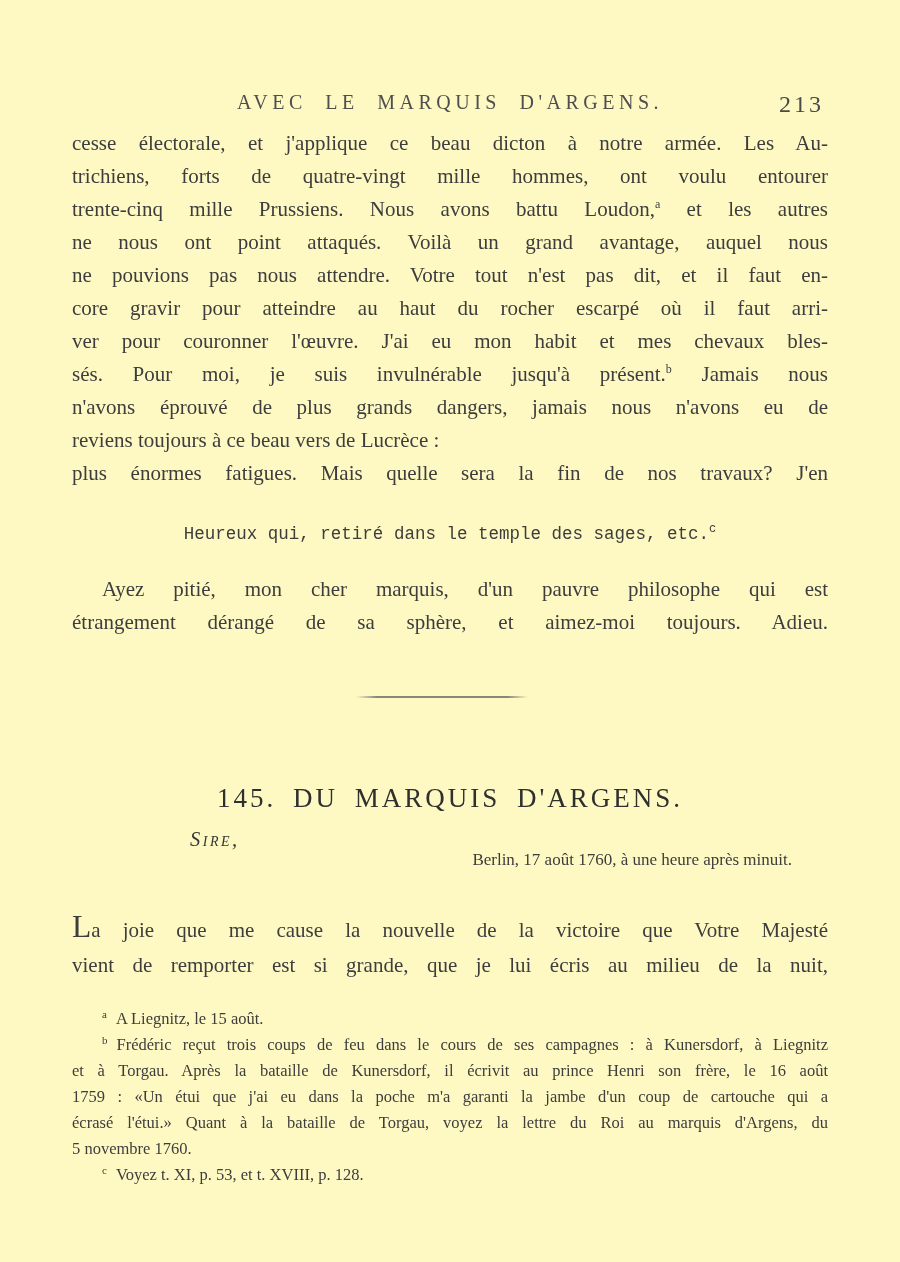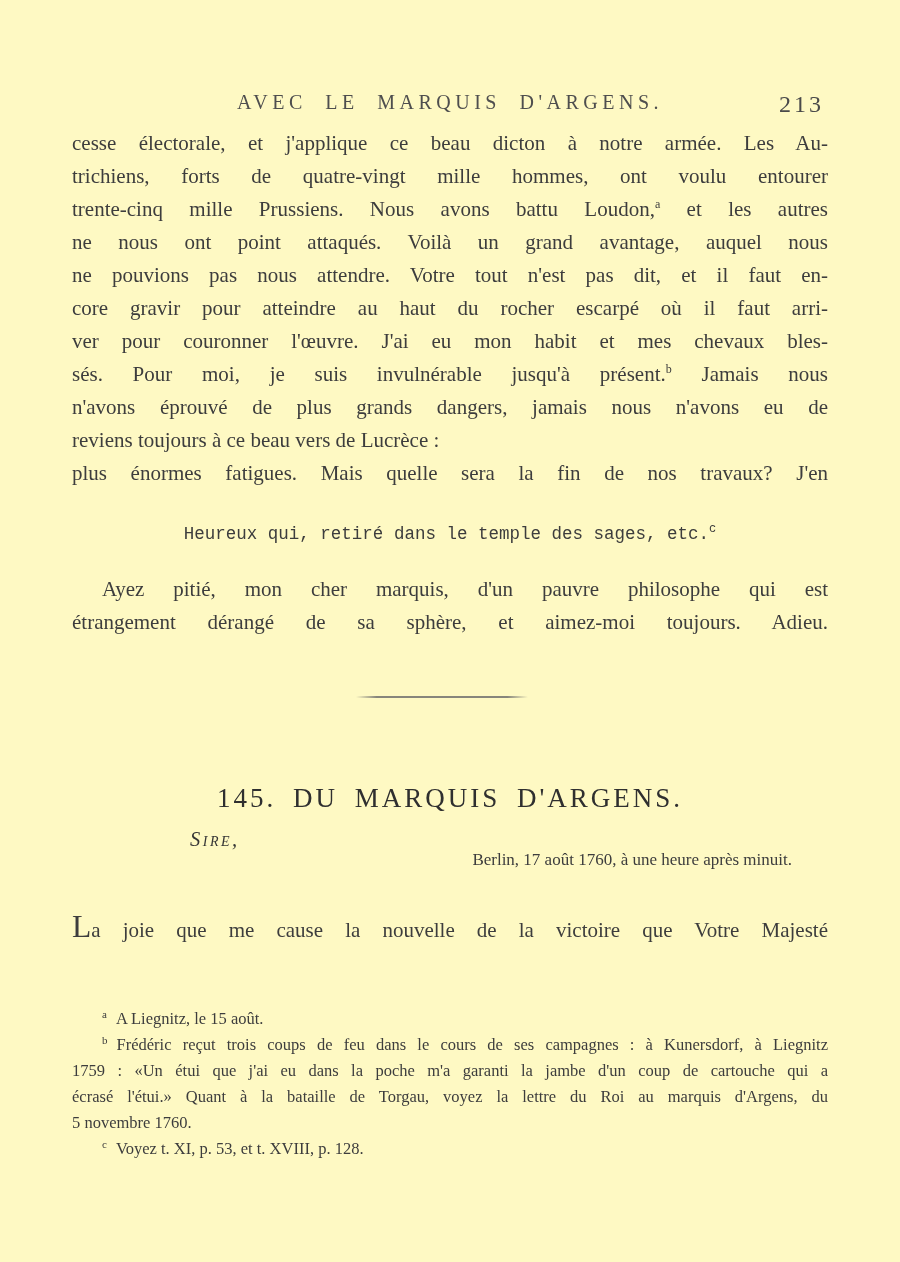--- a/index.html
+++ b/index.html
@@ -105,24 +105,26 @@
 
   <div class="divider"></div>
 
   <h1 class="letter-heading" style="margin:0; font-weight:normal;">145. DU MARQUIS D'ARGENS.</h1>
 
   <div class="dateline">Berlin, 17 août 1760, à une heure après minuit.</div>
   <div class="salutation">Sire,</div>
 
   <section class="textblock p3">
     <div class="jline"><span class="bigL">L</span><span>a joie que me cause la nouvelle de la victoire que Votre Majesté</span></div>
+    <div class="jline">vient de remporter est si grande, que je lui écris au milieu de la nuit,</div>
   </section>
 
   <section class="footnotes">
     <div class="indent"><sup class="fnm">a</sup><span>A Liegnitz, le 15 août.</span></div>
     <div class="jline indent"><sup class="fnm">b</sup><span>Frédéric reçut trois coups de feu dans le cours de ses campagnes : à Kunersdorf, à Liegnitz</span></div>
+    <div class="jline">et à Torgau. Après la bataille de Kunersdorf, il écrivit au prince Henri son frère, le 16 août</div>
     <div class="jline">1759 : «Un étui que j'ai eu dans la poche m'a garanti la jambe d'un coup de cartouche qui a</div>
     <div class="jline">écrasé l'étui.» Quant à la bataille de Torgau, voyez la lettre du Roi au marquis d'Argens, du</div>
     <div>5 novembre 1760.</div>
     <div class="indent"><sup class="fnm">c</sup><span>Voyez t. XI, p. 53, et t. XVIII, p. 128.</span></div>
   </section>
 
 </div>
 
 </body></html>

